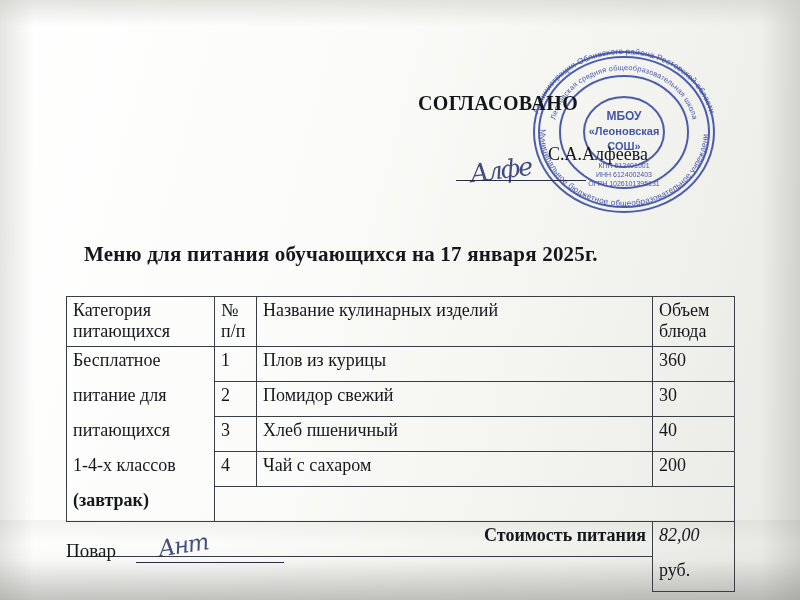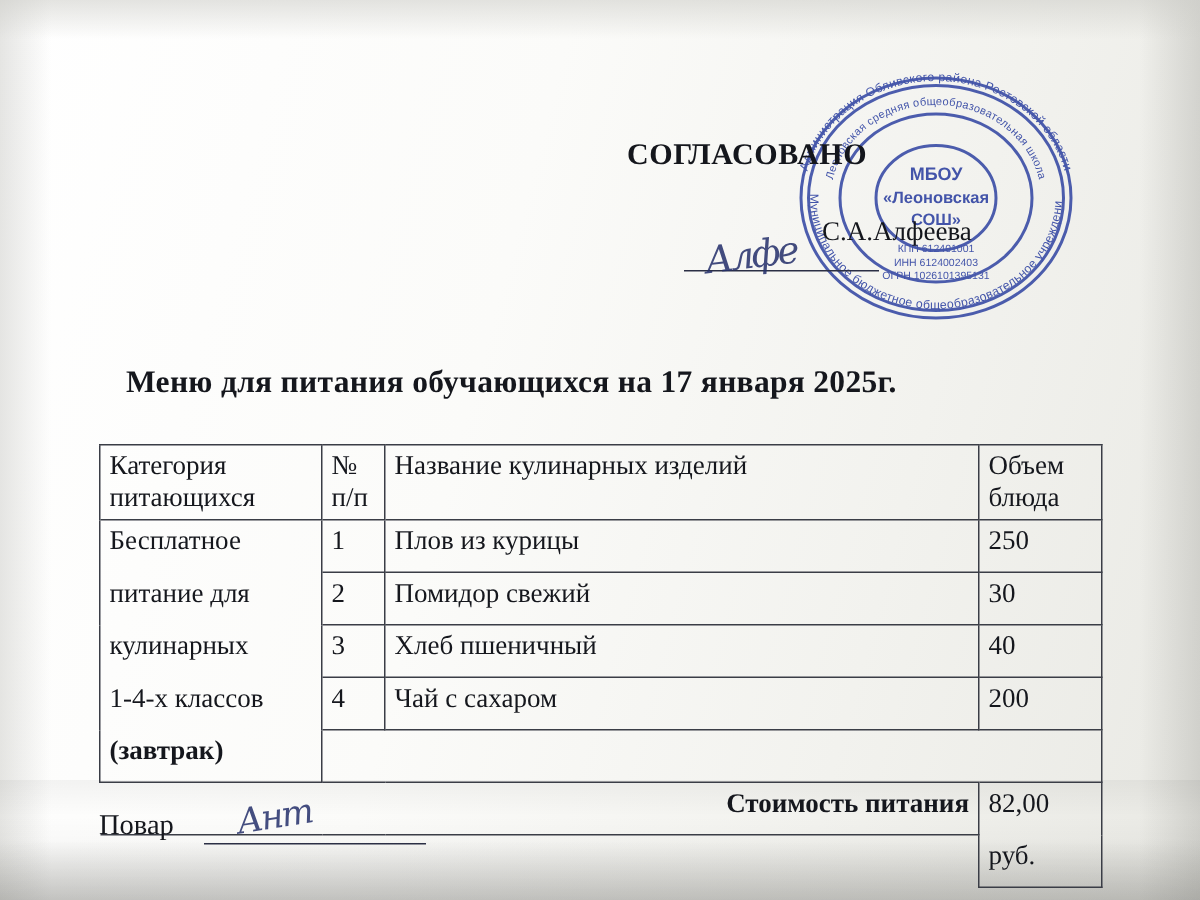--- a/index.html
+++ b/index.html
@@ -150,21 +150,21 @@
   .no-bb { border-bottom: none !important; margin-top: 36px; }
   .nowrap { white-space: nowrap; }
   .cost-label {
     text-align: right;
     font-weight: bold;
     border-left: none !important;
   }
   .blank-cell {
     border-right: none !important;
   }
-  .cost-value { line-height: 1.18; }
+  .cost-value { line-height: 1.18; font-style: italic; }
 
   
   .cook-row {
     position: absolute;
     left: 66px;
     top: 540px;
     font-size: 19px;
     color: #15171d;
   }
   .cook-line {
@@ -252,30 +252,30 @@
         <td rowspan="2" class="no-bb">№ п/п</td>
         <td rowspan="2">Название кулинарных изделий</td>
         <td rowspan="2">Объем блюда</td>
       </tr>
       <tr></tr>
 
       <tr>
         <td class="cat-cell first nowrap">Бесплатное</td>
         <td>1</td>
         <td>Плов из курицы</td>
-        <td>250</td>
+        <td>360</td>
       </tr>
       <tr>
         <td class="cat-cell nowrap">питание для</td>
         <td>2</td>
         <td>Помидор свежий</td>
         <td>30</td>
       </tr>
       <tr>
-        <td class="cat-cell nowrap">кулинарных</td>
+        <td class="cat-cell nowrap">питающихся</td>
         <td>3</td>
         <td>Хлеб пшеничный</td>
         <td>40</td>
       </tr>
       <tr>
         <td class="cat-cell nowrap">1-4-х классов</td>
         <td>4</td>
         <td>Чай с сахаром</td>
         <td>200</td>
       </tr>

